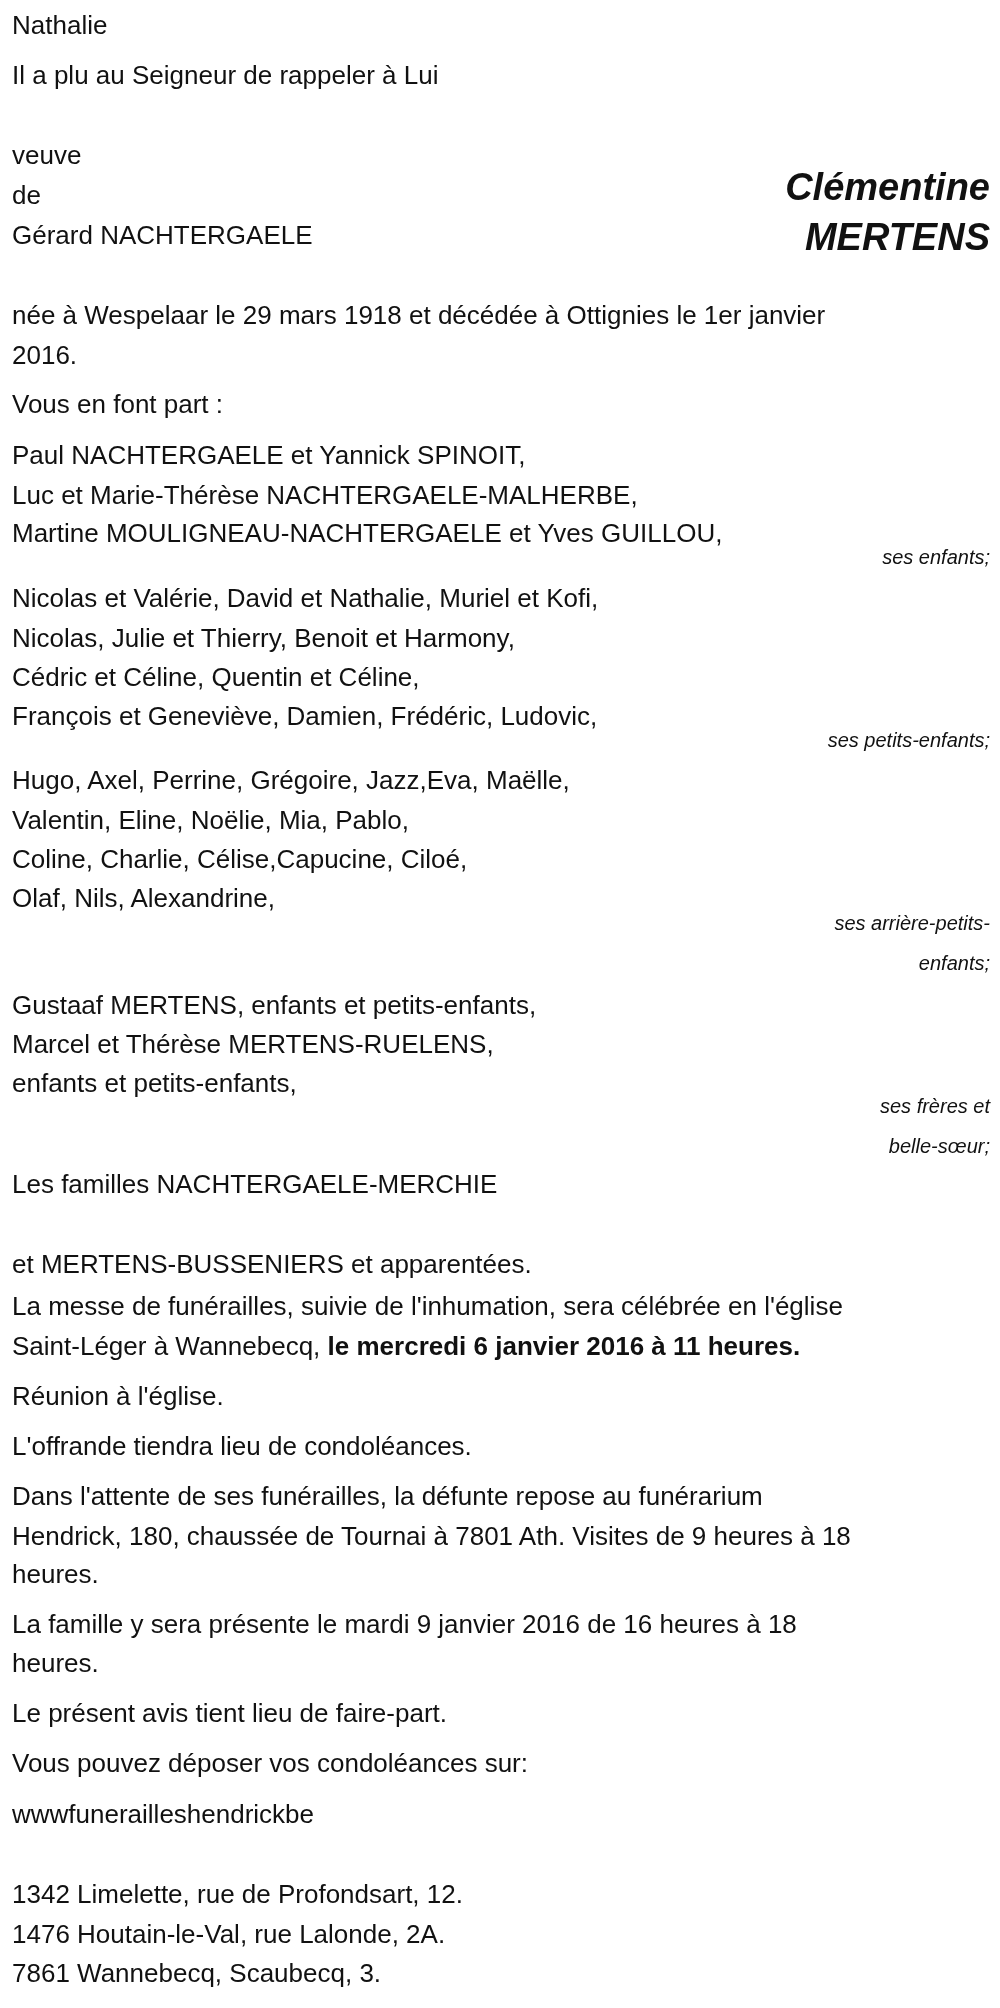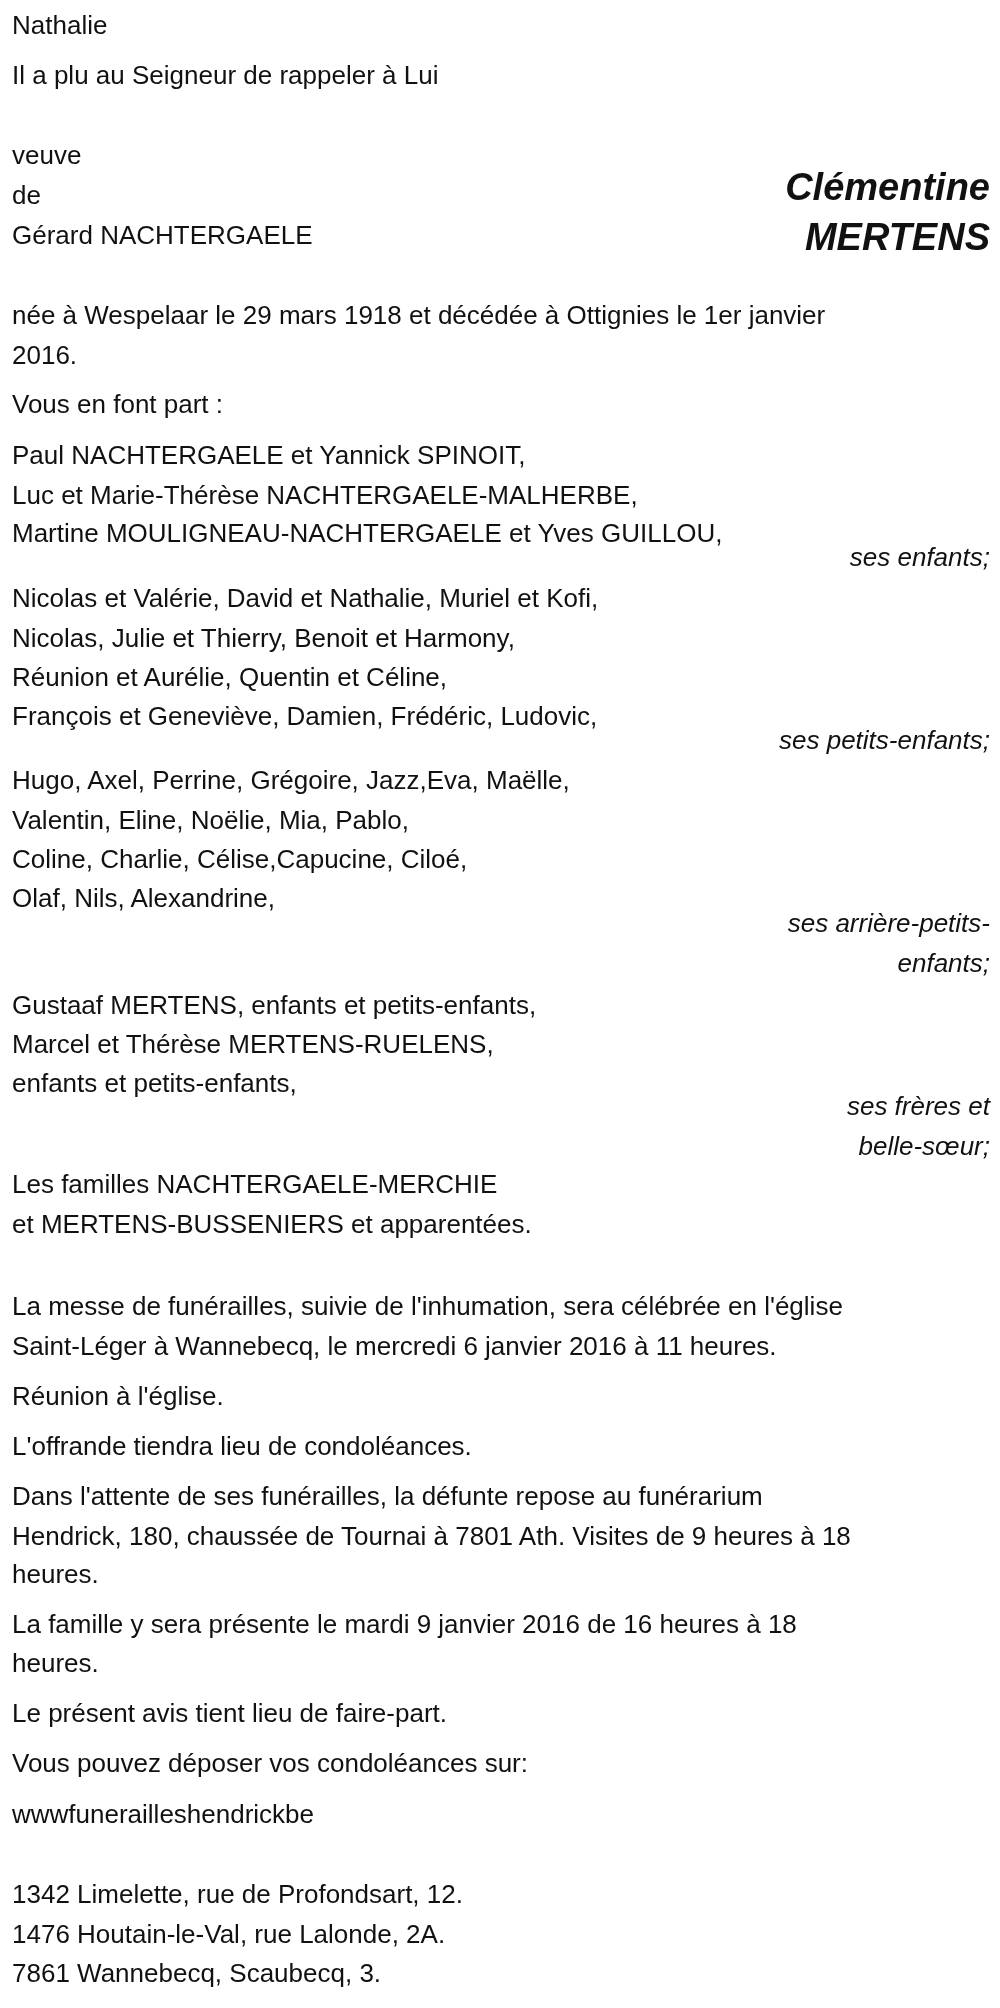--- a/index.html
+++ b/index.html
@@ -1,21 +1,21 @@
 <!DOCTYPE html>
 <html><head>
 <meta charset="utf-8">
 <style>
   html, body { margin: 0; padding: 0; background: #ffffff; }
   body { width: 1000px; height: 2008px; position: relative; overflow: hidden;
          font-family: "Liberation Sans", sans-serif; color: #111111; }
   .ln { position: absolute; left: 12px; font-size: 26px; line-height: 40px; white-space: nowrap; }
-  .rt { position: absolute; right: 10px; text-align: right; font-size: 26px; line-height: 40px; font-style: italic; white-space: nowrap; }
+  .rt { position: absolute; right: 10px; text-align: right; font-size: 20px; line-height: 40px; font-style: italic; white-space: nowrap; }
   .name { position: absolute; right: 10px; text-align: right; font-weight: bold; font-style: italic; font-size: 38px; line-height: 50px; white-space: nowrap; margin-top: 32px; }
-  b { font-weight: normal; margin-top: 12px; }
+  b { font-weight: bold; margin-top: 12px; }
 </style>
 </head>
 <body>
 
 <div class="ln" style="top:5px">Nathalie</div>
 <div class="ln" style="top:55px">Il a plu au Seigneur de rappeler à Lui</div>
 
 <div class="ln" style="top:135px">veuve</div>
 <div class="ln" style="top:175px">de</div>
 <div class="ln" style="top:215px">Gérard NACHTERGAELE</div>
@@ -28,39 +28,39 @@
 
 <div class="ln" style="top:384px">Vous en font part :</div>
 
 <div class="ln" style="top:435px">Paul NACHTERGAELE et Yannick SPINOIT,</div>
 <div class="ln" style="top:475px">Luc et Marie-Thérèse NACHTERGAELE-MALHERBE,</div>
 <div class="ln" style="top:513px">Martine MOULIGNEAU-NACHTERGAELE et Yves GUILLOU,</div>
 <div class="rt" style="top:537px">ses enfants;</div>
 
 <div class="ln" style="top:578px">Nicolas et Valérie, David et Nathalie, Muriel et Kofi,</div>
 <div class="ln" style="top:618px">Nicolas, Julie et Thierry, Benoit et Harmony,</div>
-<div class="ln" style="top:657px">Réunion et Aurélie, Quentin et Céline,</div>
+<div class="ln" style="top:657px">Cédric et Céline, Quentin et Céline,</div>
 <div class="ln" style="top:696px">François et Geneviève, Damien, Frédéric, Ludovic,</div>
 <div class="rt" style="top:720px">ses petits-enfants;</div>
 
 <div class="ln" style="top:760px">Hugo, Axel, Perrine, Grégoire, Jazz,Eva, Maëlle,</div>
 <div class="ln" style="top:800px">Valentin, Eline, Noëlie, Mia, Pablo,</div>
 <div class="ln" style="top:839px">Coline, Charlie, Célise,Capucine, Ciloé,</div>
 <div class="ln" style="top:878px">Olaf, Nils, Alexandrine,</div>
 <div class="rt" style="top:903px">ses arrière-petits-</div>
 <div class="rt" style="top:943px">enfants;</div>
 
 <div class="ln" style="top:985px">Gustaaf MERTENS, enfants et petits-enfants,</div>
 <div class="ln" style="top:1024px">Marcel et Thérèse MERTENS-RUELENS,</div>
 <div class="ln" style="top:1063px">enfants et petits-enfants,</div>
 <div class="rt" style="top:1086px">ses frères et</div>
 <div class="rt" style="top:1126px">belle-sœur;</div>
 
 <div class="ln" style="top:1164px">Les familles NACHTERGAELE-MERCHIE</div>
-<div class="ln" style="top:1204px">et MERTENS-BUSSENIERS et apparentées.</div>
+<div class="ln" style="top:1244px">et MERTENS-BUSSENIERS et apparentées.</div>
 
 <div class="ln" style="top:1286px">La messe de funérailles, suivie de l'inhumation, sera célébrée en l'église</div>
 <div class="ln" style="top:1326px"><span>Saint-Léger à Wannebecq, </span><b>le mercredi 6 janvier 2016 à 11 heures.</b></div>
 
 <div class="ln" style="top:1376px">Réunion à l'église.</div>
 <div class="ln" style="top:1426px">L'offrande tiendra lieu de condoléances.</div>
 
 <div class="ln" style="top:1476px">Dans l'attente de ses funérailles, la défunte repose au funérarium</div>
 <div class="ln" style="top:1516px">Hendrick, 180, chaussée de Tournai à 7801 Ath. Visites de 9 heures à 18</div>
 <div class="ln" style="top:1554px">heures.</div>

